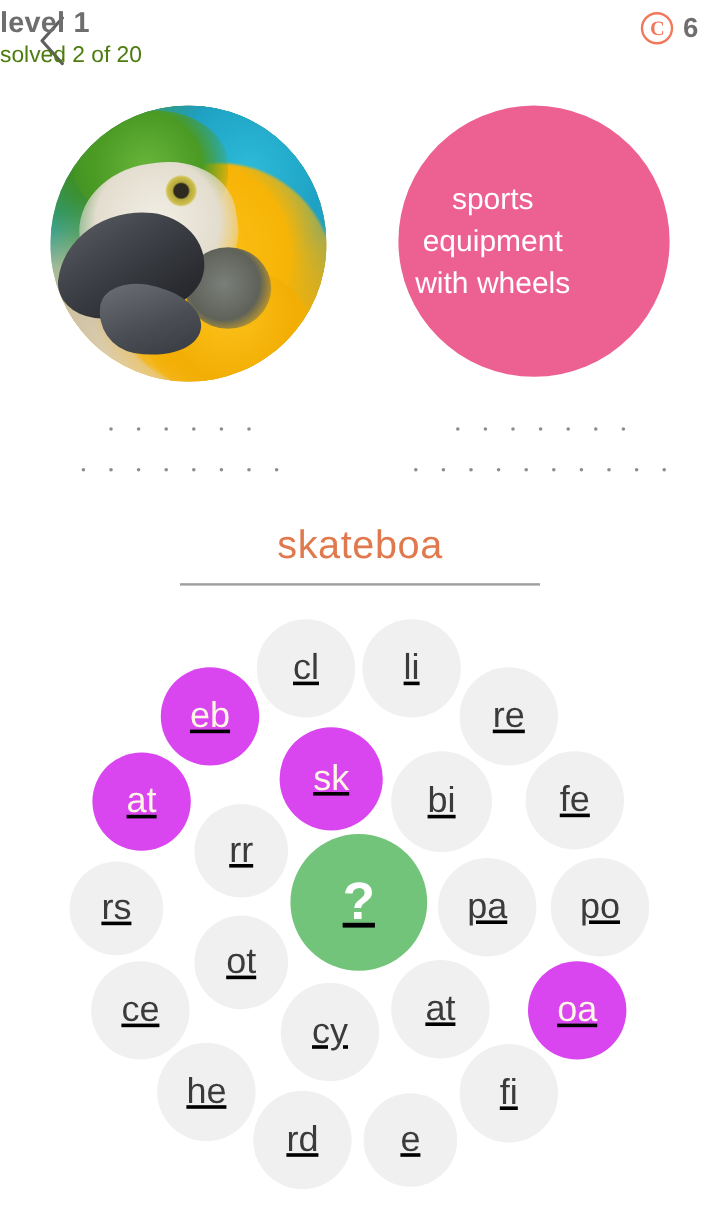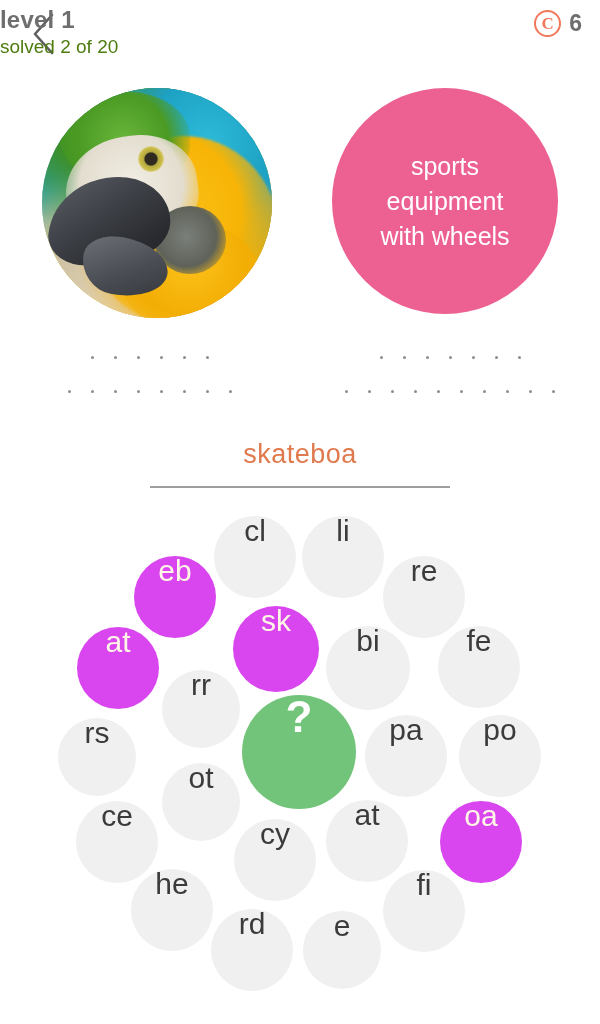--- a/index.html
+++ b/index.html
@@ -162,21 +162,21 @@
     border-radius: 50%;
     background: radial-gradient(circle at 50% 35%, #fcc21a 0%, #f3ae04 55%, rgba(243,174,4,0) 90%);
   }
 
   .clue-bubble {
     position: absolute;
     right: 42px; top: 0;
     width: 226px; height: 226px;
     border-radius: 50%;
     background: #ec6191;
-    display: flex; align-items: center; justify-content: center;
+    display: flex; align-items: center; justify-content: flex-start;
     cursor: pointer;
   }
   .clue-text {
     color: #ffffff;
     font-size: 25px;
     line-height: 35px;
     text-align: center;
     font-weight: normal;
     padding: 0 14px;
     white-space: pre-line;
@@ -215,40 +215,42 @@
     top: 432px; left: 150px;
     width: 300px;
     height: 56px;
     border-bottom: 2px solid #9e9e9e;
     display: flex;
     align-items: flex-start;
     justify-content: center;
     cursor: text;
   }
   .answer-text {
-    font-size: 27px;
+    font-size: 33px;
     color: #e07a4e;
     letter-spacing: 0.5px;
     line-height: 44px;
     font-weight: normal;
   }
 
   
   .field {
     position: absolute;
     top: 500px; left: 0;
     width: 600px; height: 524px;
   }
   .bub {
     position: absolute;
     border-radius: 50%;
     display: flex;
+    align-items: center;
     justify-content: center;
     cursor: pointer;
     user-select: none;
+    text-decoration: underline;
   }
   .bub .lbl {
     font-size: 30px;
     line-height: 1;
     font-weight: normal;
   }
   .bub.gray { background: #f0f0f0; }
   .bub.gray .lbl { color: #3b3b3b; }
   .bub.orange { background: #d946ef; }
   .bub.orange .lbl { color: #fff6e6; }

